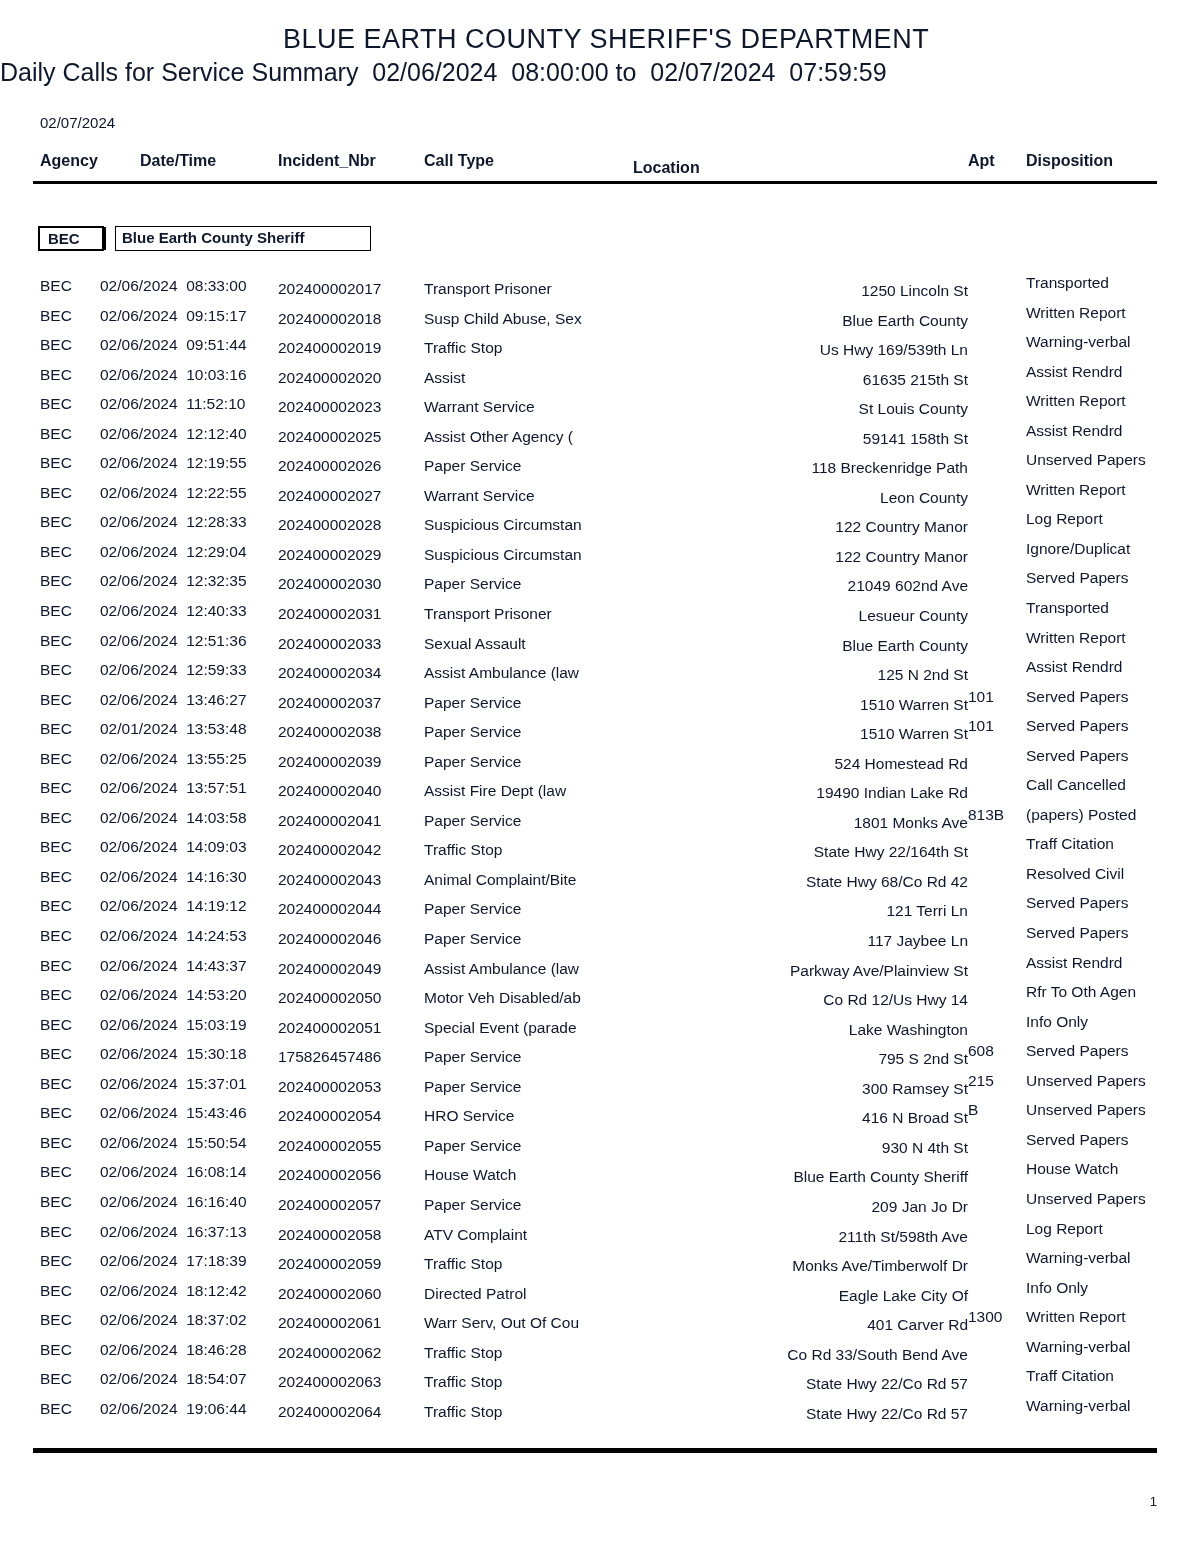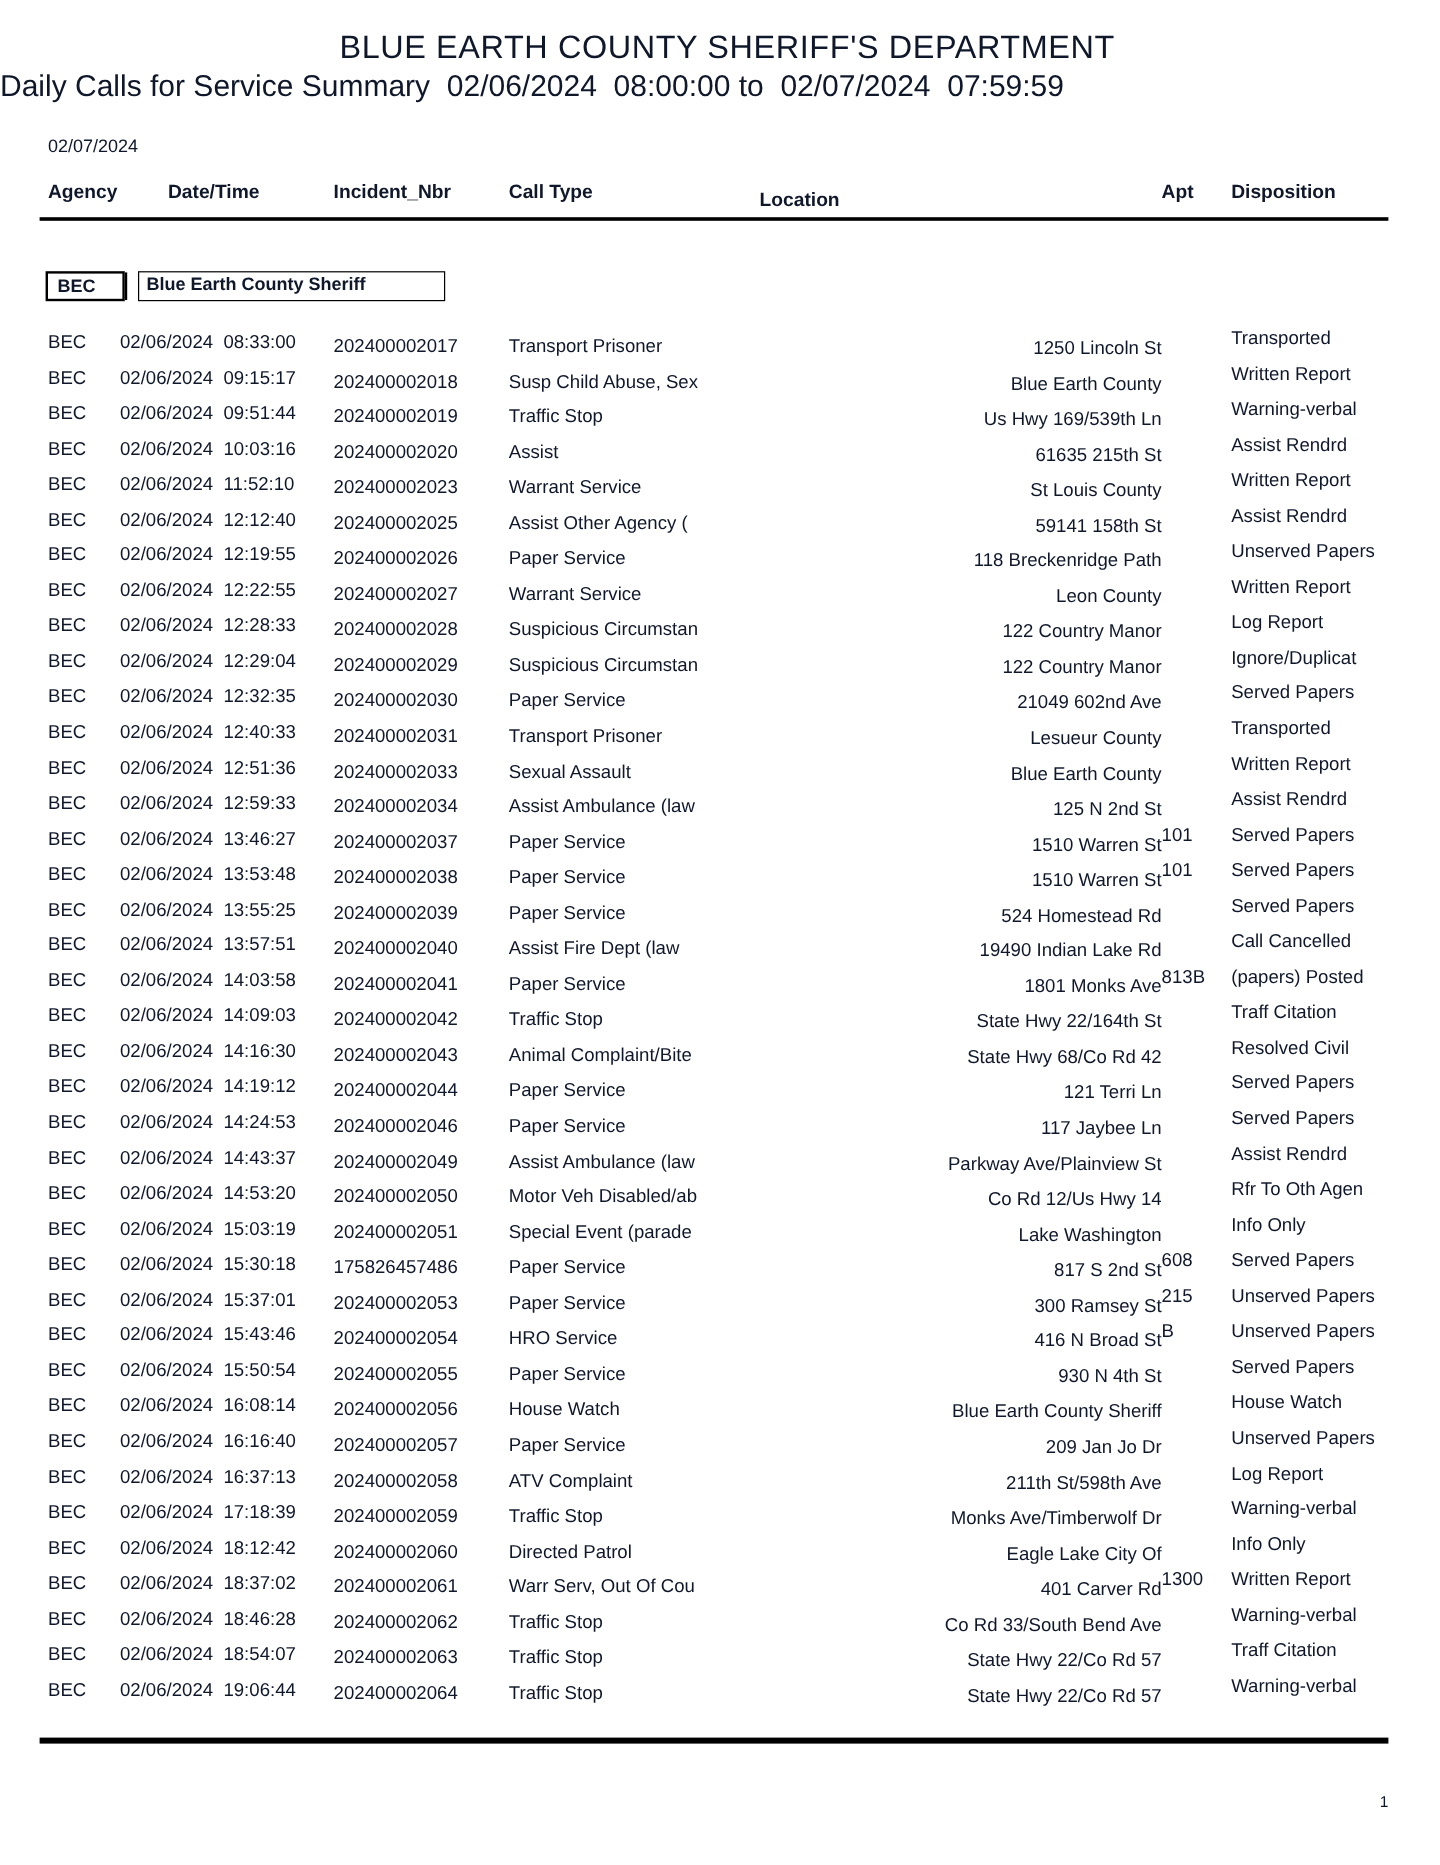--- a/index.html
+++ b/index.html
@@ -248,21 +248,21 @@
     <span class="cell c-datetime">02/06/2024  13:46:27</span>
     <span class="cell c-incident">202400002037</span>
     <span class="cell c-calltype">Paper Service</span>
     <span class="cell c-location">1510 Warren St</span>
     <span class="cell c-apt">101</span>
     <span class="cell c-disposition">Served Papers</span>
   </div>
 
   <div class="row grid-cols">
     <span class="cell c-agency">BEC</span>
-    <span class="cell c-datetime">02/06/2024  13:53:48</span>
+    <span class="cell c-datetime">02/01/2024  13:53:48</span>
     <span class="cell c-incident">202400002038</span>
     <span class="cell c-calltype">Paper Service</span>
     <span class="cell c-location">1510 Warren St</span>
     <span class="cell c-apt">101</span>
     <span class="cell c-disposition">Served Papers</span>
   </div>
 
   <div class="row grid-cols">
     <span class="cell c-agency">BEC</span>
     <span class="cell c-datetime">02/06/2024  13:55:25</span>
@@ -361,21 +361,21 @@
     <span class="cell c-location">Lake Washington</span>
     <span class="cell c-apt"></span>
     <span class="cell c-disposition">Info Only</span>
   </div>
 
   <div class="row grid-cols">
     <span class="cell c-agency">BEC</span>
     <span class="cell c-datetime">02/06/2024  15:30:18</span>
     <span class="cell c-incident">175826457486</span>
     <span class="cell c-calltype">Paper Service</span>
-    <span class="cell c-location">817 S 2nd St</span>
+    <span class="cell c-location">795 S 2nd St</span>
     <span class="cell c-apt">608</span>
     <span class="cell c-disposition">Served Papers</span>
   </div>
 
   <div class="row grid-cols">
     <span class="cell c-agency">BEC</span>
     <span class="cell c-datetime">02/06/2024  15:37:01</span>
     <span class="cell c-incident">202400002053</span>
     <span class="cell c-calltype">Paper Service</span>
     <span class="cell c-location">300 Ramsey St</span>

